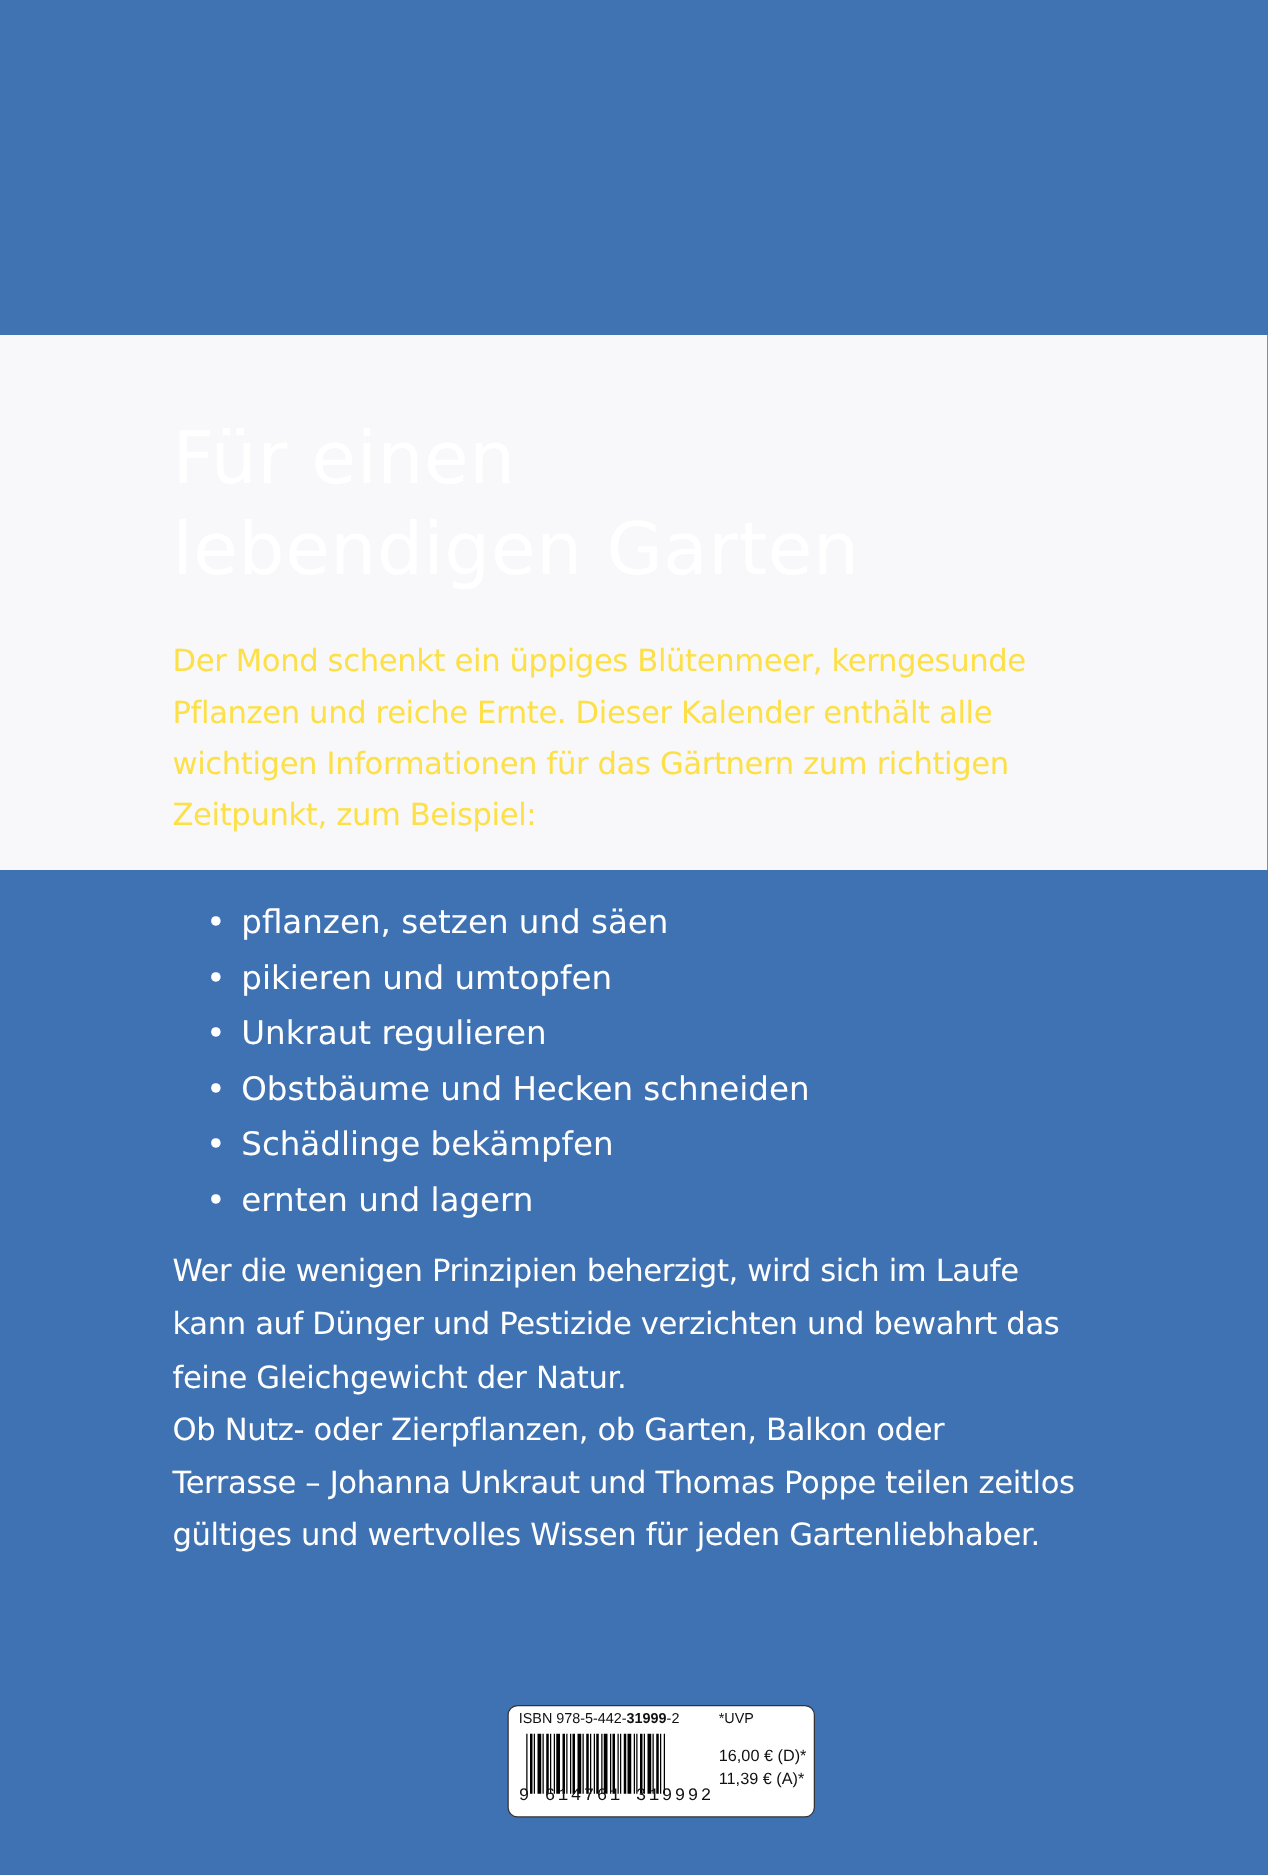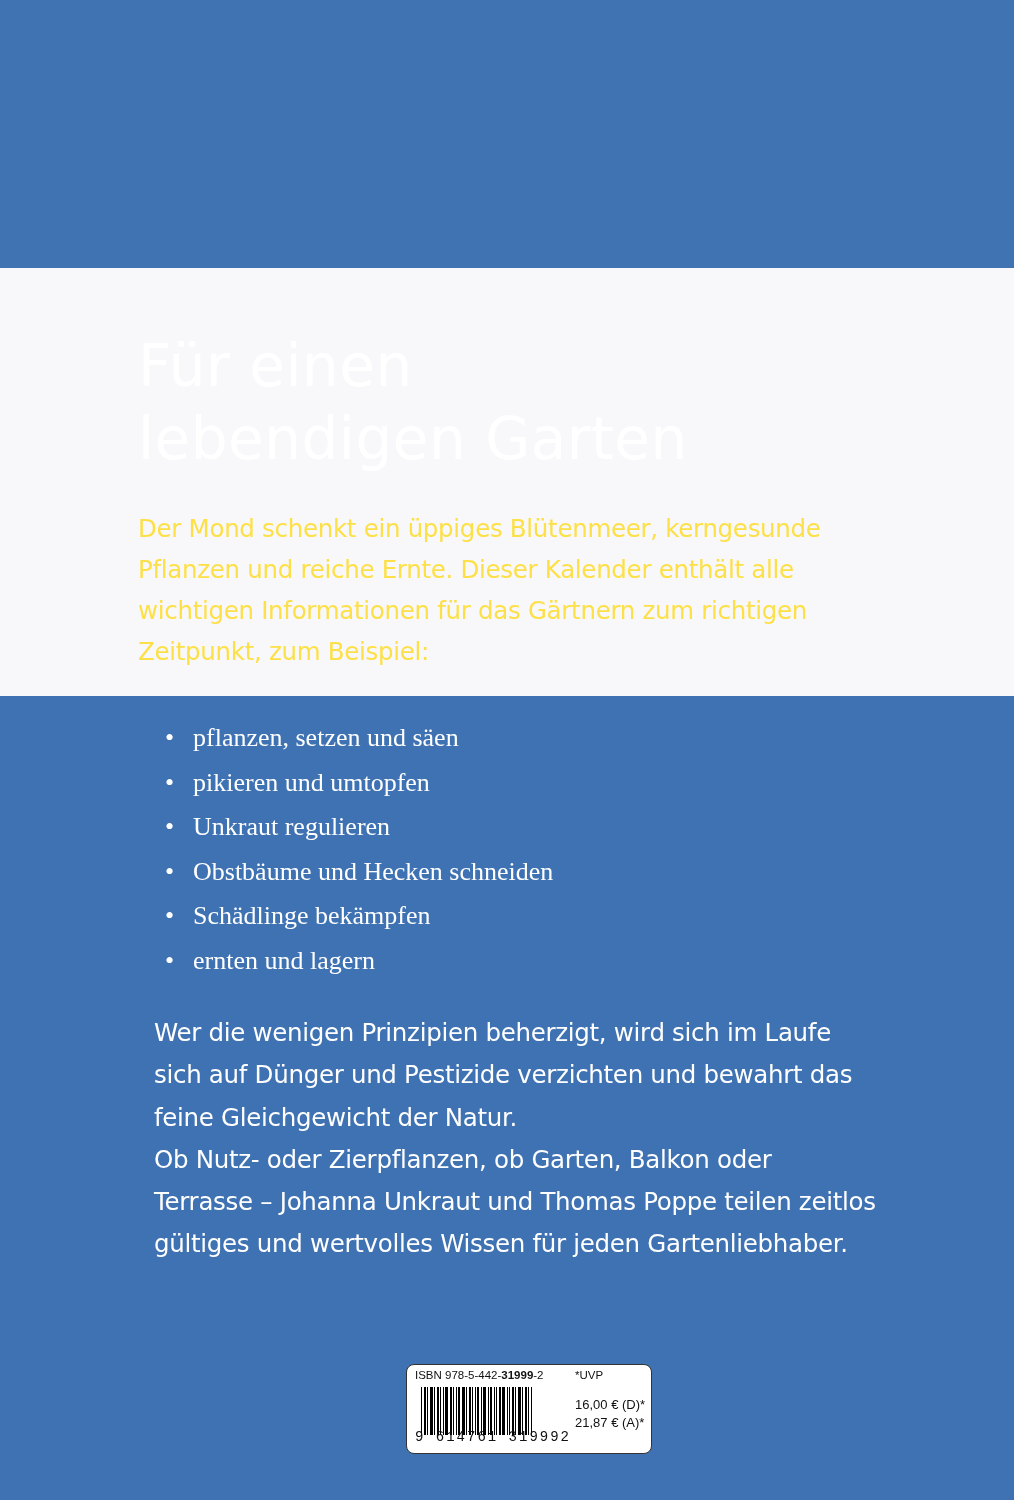--- a/index.html
+++ b/index.html
@@ -17,26 +17,26 @@
     color:#ffffff; font-size:58px; line-height:73px; letter-spacing:0.5px;
   }
   .headline span { display:block; }
   .intro {
     position:absolute; left:138px; top:508px; width:760px; margin:0;
     color:#fde047; font-size:24.5px; line-height:41px; letter-spacing:-0.3px;
   }
   .intro span { display:block; white-space:nowrap; }
   .bullets {
     position:absolute; left:165px; top:716px; margin:0; padding:0; list-style:none;
-    color:#ffffff; font-size:26px; line-height:44.5px;font-family:Liberation Serif, serif;
+    color:#ffffff; font-size:26px; line-height:44.5px;
   }
   .bullets li { white-space:nowrap; }
   .bullets .dot { display:inline-block; width:28px; }
   .outro {
-    position:absolute; left:138px; top:996px; width:800px; margin:16px;
+    position:absolute; left:138px; top:996px; width:800px; margin:0;
     color:#ffffff; font-size:24.5px; line-height:42.3px; letter-spacing:-0.3px;
   }
   .outro span { display:block; white-space:nowrap; }
   .barcode-box {
     position:absolute; left:406px; top:1364px; width:244px; height:88px;
     background:#fff; border:1px solid #333; border-radius:8px;
     font-family:"Liberation Sans", sans-serif; color:#111;
   }
   .isbn { position:absolute; left:8px; top:4px; font-size:11.5px; white-space:nowrap; }
   .isbn b { font-weight:bold;text-align:center; }
@@ -70,21 +70,21 @@
   <li><span class="dot">•</span><span>pflanzen, setzen und säen</span></li>
   <li><span class="dot">•</span><span>pikieren und umtopfen</span></li>
   <li><span class="dot">•</span><span>Unkraut regulieren</span></li>
   <li><span class="dot">•</span><span>Obstbäume und Hecken schneiden</span></li>
   <li><span class="dot">•</span><span>Schädlinge bekämpfen</span></li>
   <li><span class="dot">•</span><span>ernten und lagern</span></li>
 </ul>
 
 <p class="outro">
   <span>Wer die wenigen Prinzipien beherzigt, wird sich im Laufe</span>
-  <span>sich auf Dünger und Pestizide verzichten und bewahrt das</span>
+  <span>kann auf Dünger und Pestizide verzichten und bewahrt das</span>
   <span>feine Gleichgewicht der Natur.</span>
   <span>Ob Nutz- oder Zierpflanzen, ob Garten, Balkon oder</span>
   <span>Terrasse – Johanna Unkraut und Thomas Poppe teilen zeitlos</span>
   <span>gültiges und wertvolles Wissen für jeden Gartenliebhaber.</span>
 </p>
 
 <div class="barcode-box">
   <div class="isbn"><span>ISBN 978-5-442-</span><b>31999</b><span>-2</span></div>
   <div class="uvp">*UVP</div>
   <div class="bars">
@@ -120,14 +120,14 @@
       <i style="width:2px"></i>
       <i style="width:1px"></i>
       <i style="width:3px"></i>
       <i style="width:1px"></i>
       <i style="width:2px"></i>
       <i style="width:1px"></i>
       <i style="width:1px"></i>
   </div>
   <div class="digits">9 614761 319992</div>
   <div class="price1">16,00 € (D)*</div>
-  <div class="price2">21,87 € (A)*</div>
+  <div class="price2">11,39 € (A)*</div>
 </div>
 
 </body></html>

